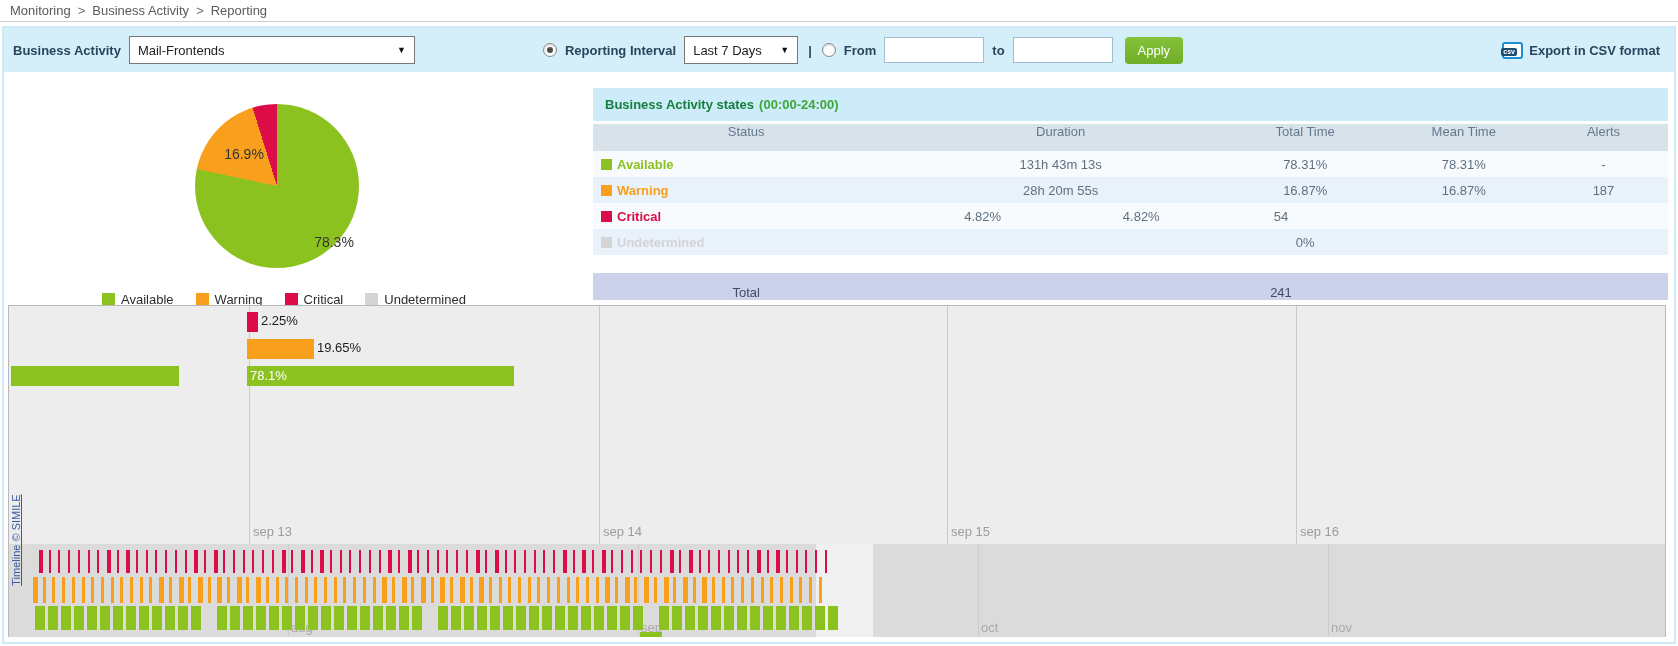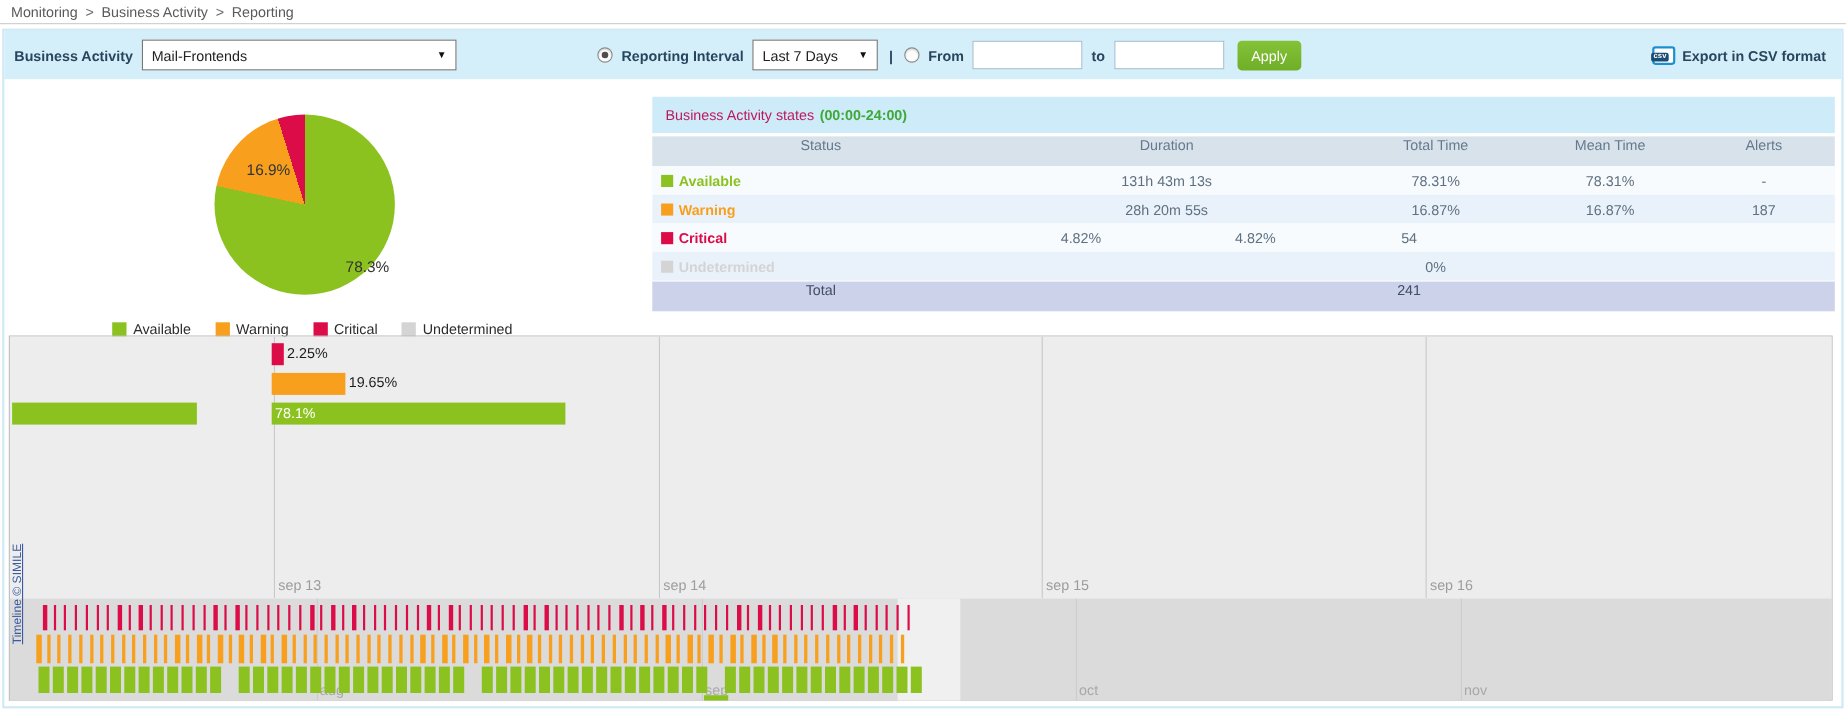--- a/index.html
+++ b/index.html
@@ -59,33 +59,33 @@
   .pie-label-available { left:330px; top:170px; }
   .legend { position:absolute; left:0; top:220px; width:560px;
             display:flex; justify-content:center; gap:22px; }
   .legend-item { display:flex; align-items:center; gap:6px; font-size:13px; color:#2c2c2c; }
   .legend-swatch { width:13px; height:13px; display:inline-block; }
 
   
   .states { position:absolute; left:589px; top:60px; width:1075px; font-size:13px; }
   .states-title { height:33px; background:#cdebf8; display:flex; align-items:center;
                   padding-left:12px; gap:5px; margin-bottom:3px; }
-  .states-title .t-main { font-weight:normal; color:#be185d; }
+  .states-title .t-main { font-weight:bold; color:#15803d; }
   .states-title .t-range{ font-weight:bold; color:#3ea838; }
   .srow { display:flex; align-items:center; height:26px; color:#5f7081; }
   .states-head { height:27px; background:#d8e2eb; color:#64798c; display:flex; align-items:flex-start; }
   .cell { text-align:center; }
   .c0 { width:28.5%; } .c1 { width:30%; } .c2 { width:15.5%; } .c3 { width:14%; } .c4 { width:12%; }
   .cell-status { display:flex; align-items:center; gap:5px; padding-left:8px; text-align:left; }
   .status-swatch { width:11px; height:11px; display:inline-block; flex:0 0 auto; }
   .status-name { font-weight:bold; }
   .rows-zone .srow:nth-child(odd)  { background:#f7fbfe; }
   .rows-zone .srow:nth-child(even) { background:#e9f2fb; }
-  .states-total { display:flex; align-items:flex-start; height:27px; background:#ccd2ea;
-                  color:#3f4e63; margin-top:1px; }
+  .states-total { display:flex; align-items:flex-end; height:27px; background:#ccd2ea;
+                  color:#3f4e63; margin-top:18px; }
 
   
   .timeline { position:absolute; left:4px; top:277px; width:1658px; height:332px;
               border:1px solid #b9b9b9; }
   .tl-main { position:absolute; left:0; top:0; width:100%; height:238px;
              background:#ededed; overflow:hidden; cursor:grab; }
   .day-line  { position:absolute; top:0; bottom:0; width:1px; background:#c9c9c9; }
   .day-label { position:absolute; bottom:5px; font-size:13px; color:#9c9c9c; }
   .tl-bar { position:absolute; height:20px; }
   .bar-label-right  { position:absolute; left:100%; margin-left:3px; top:1px;

